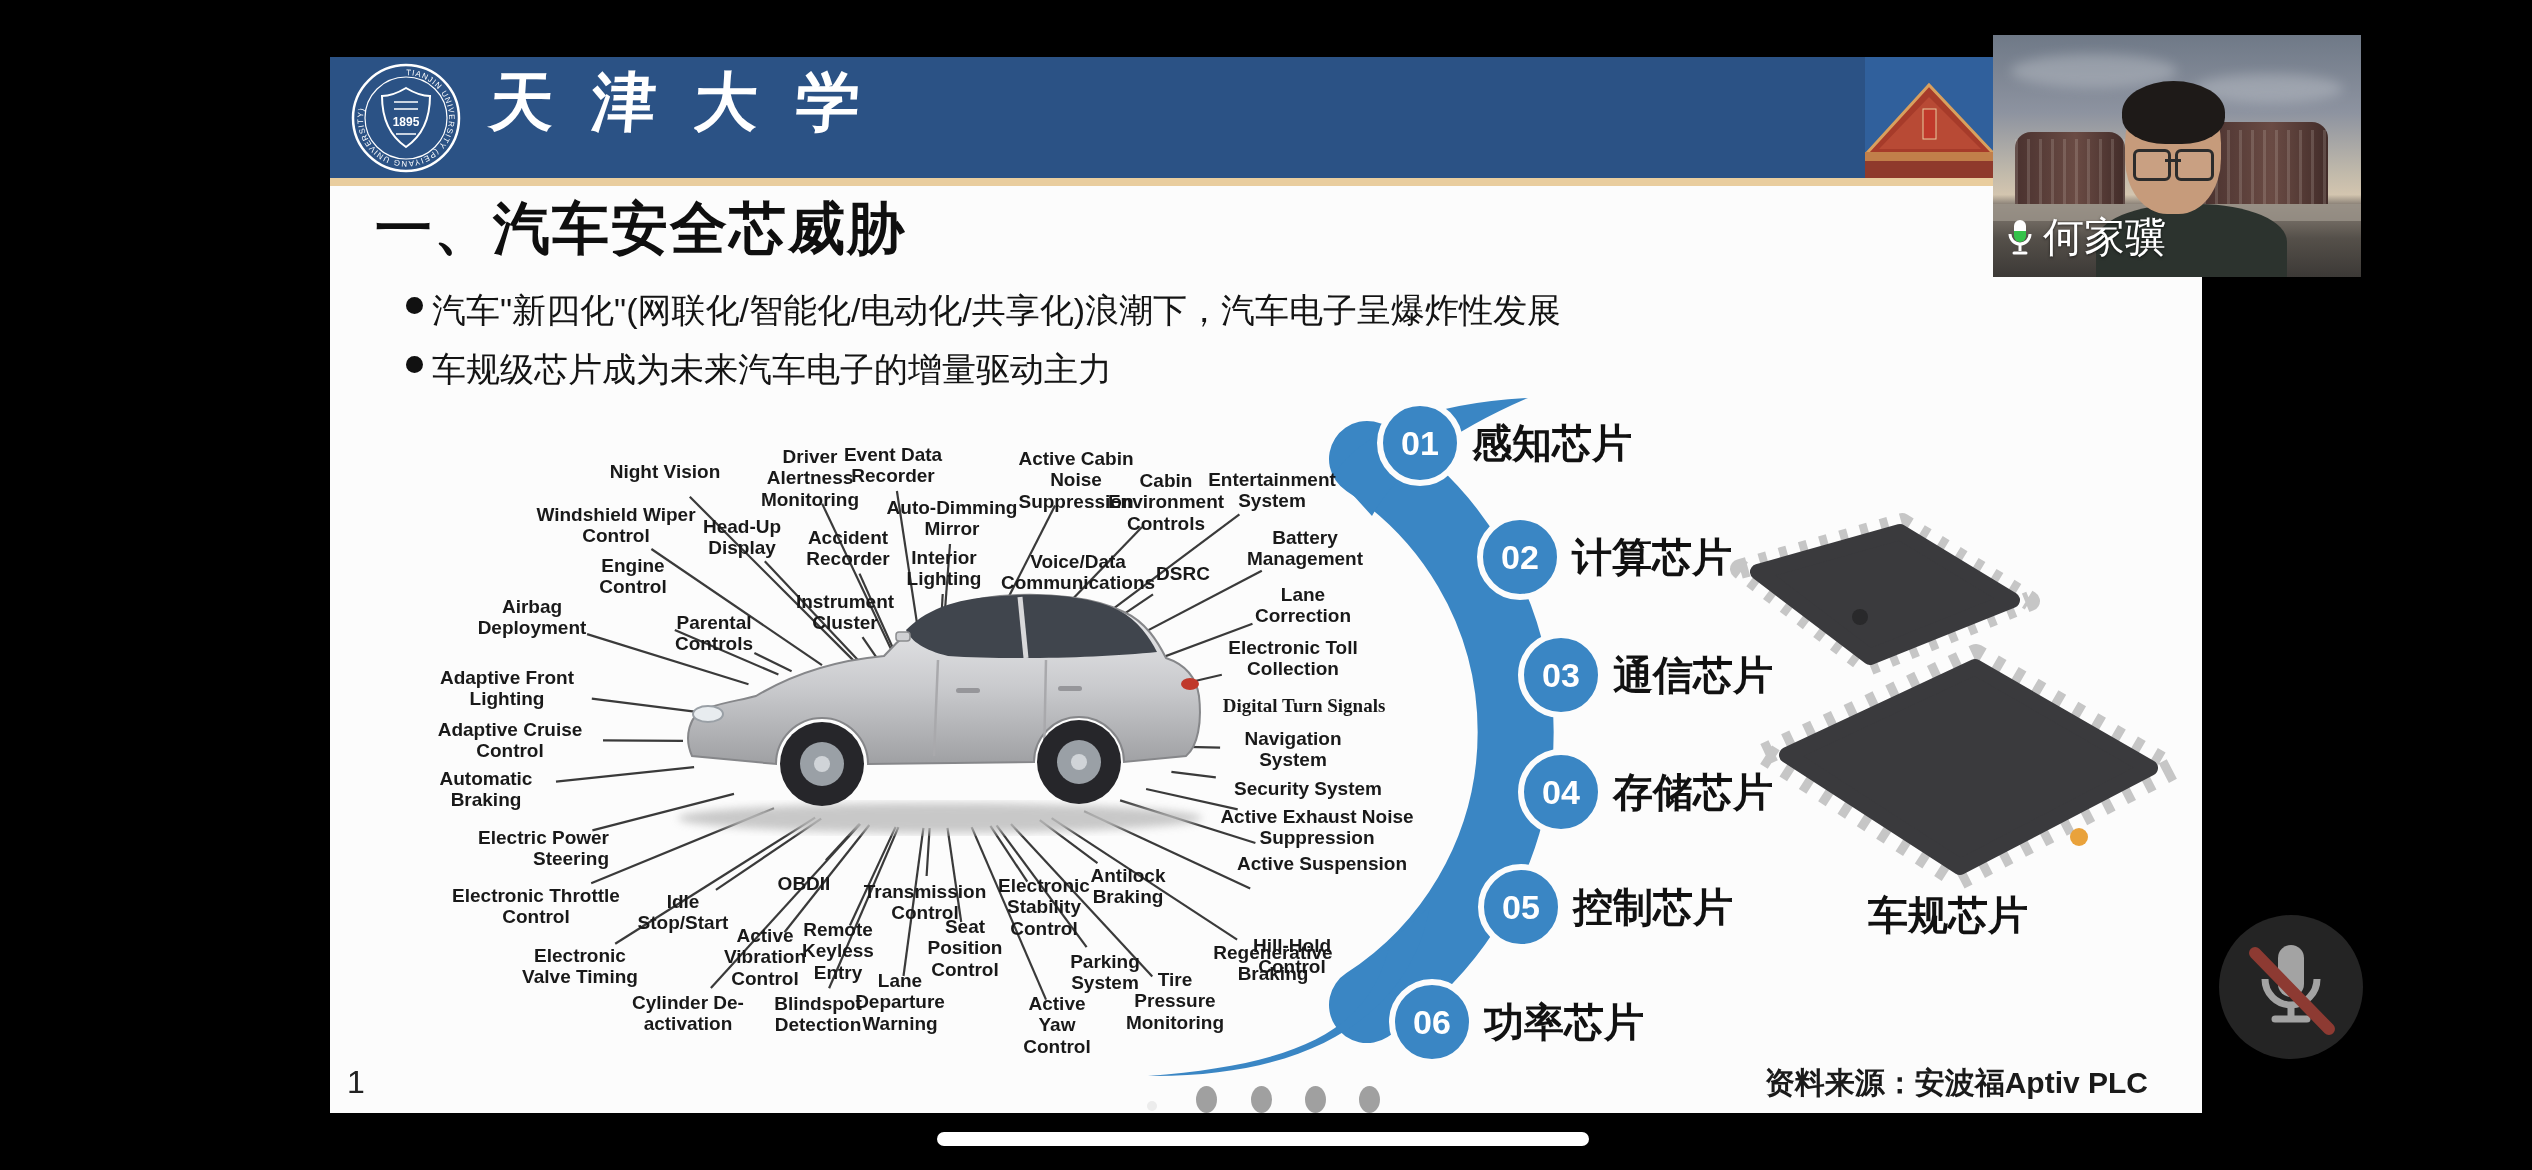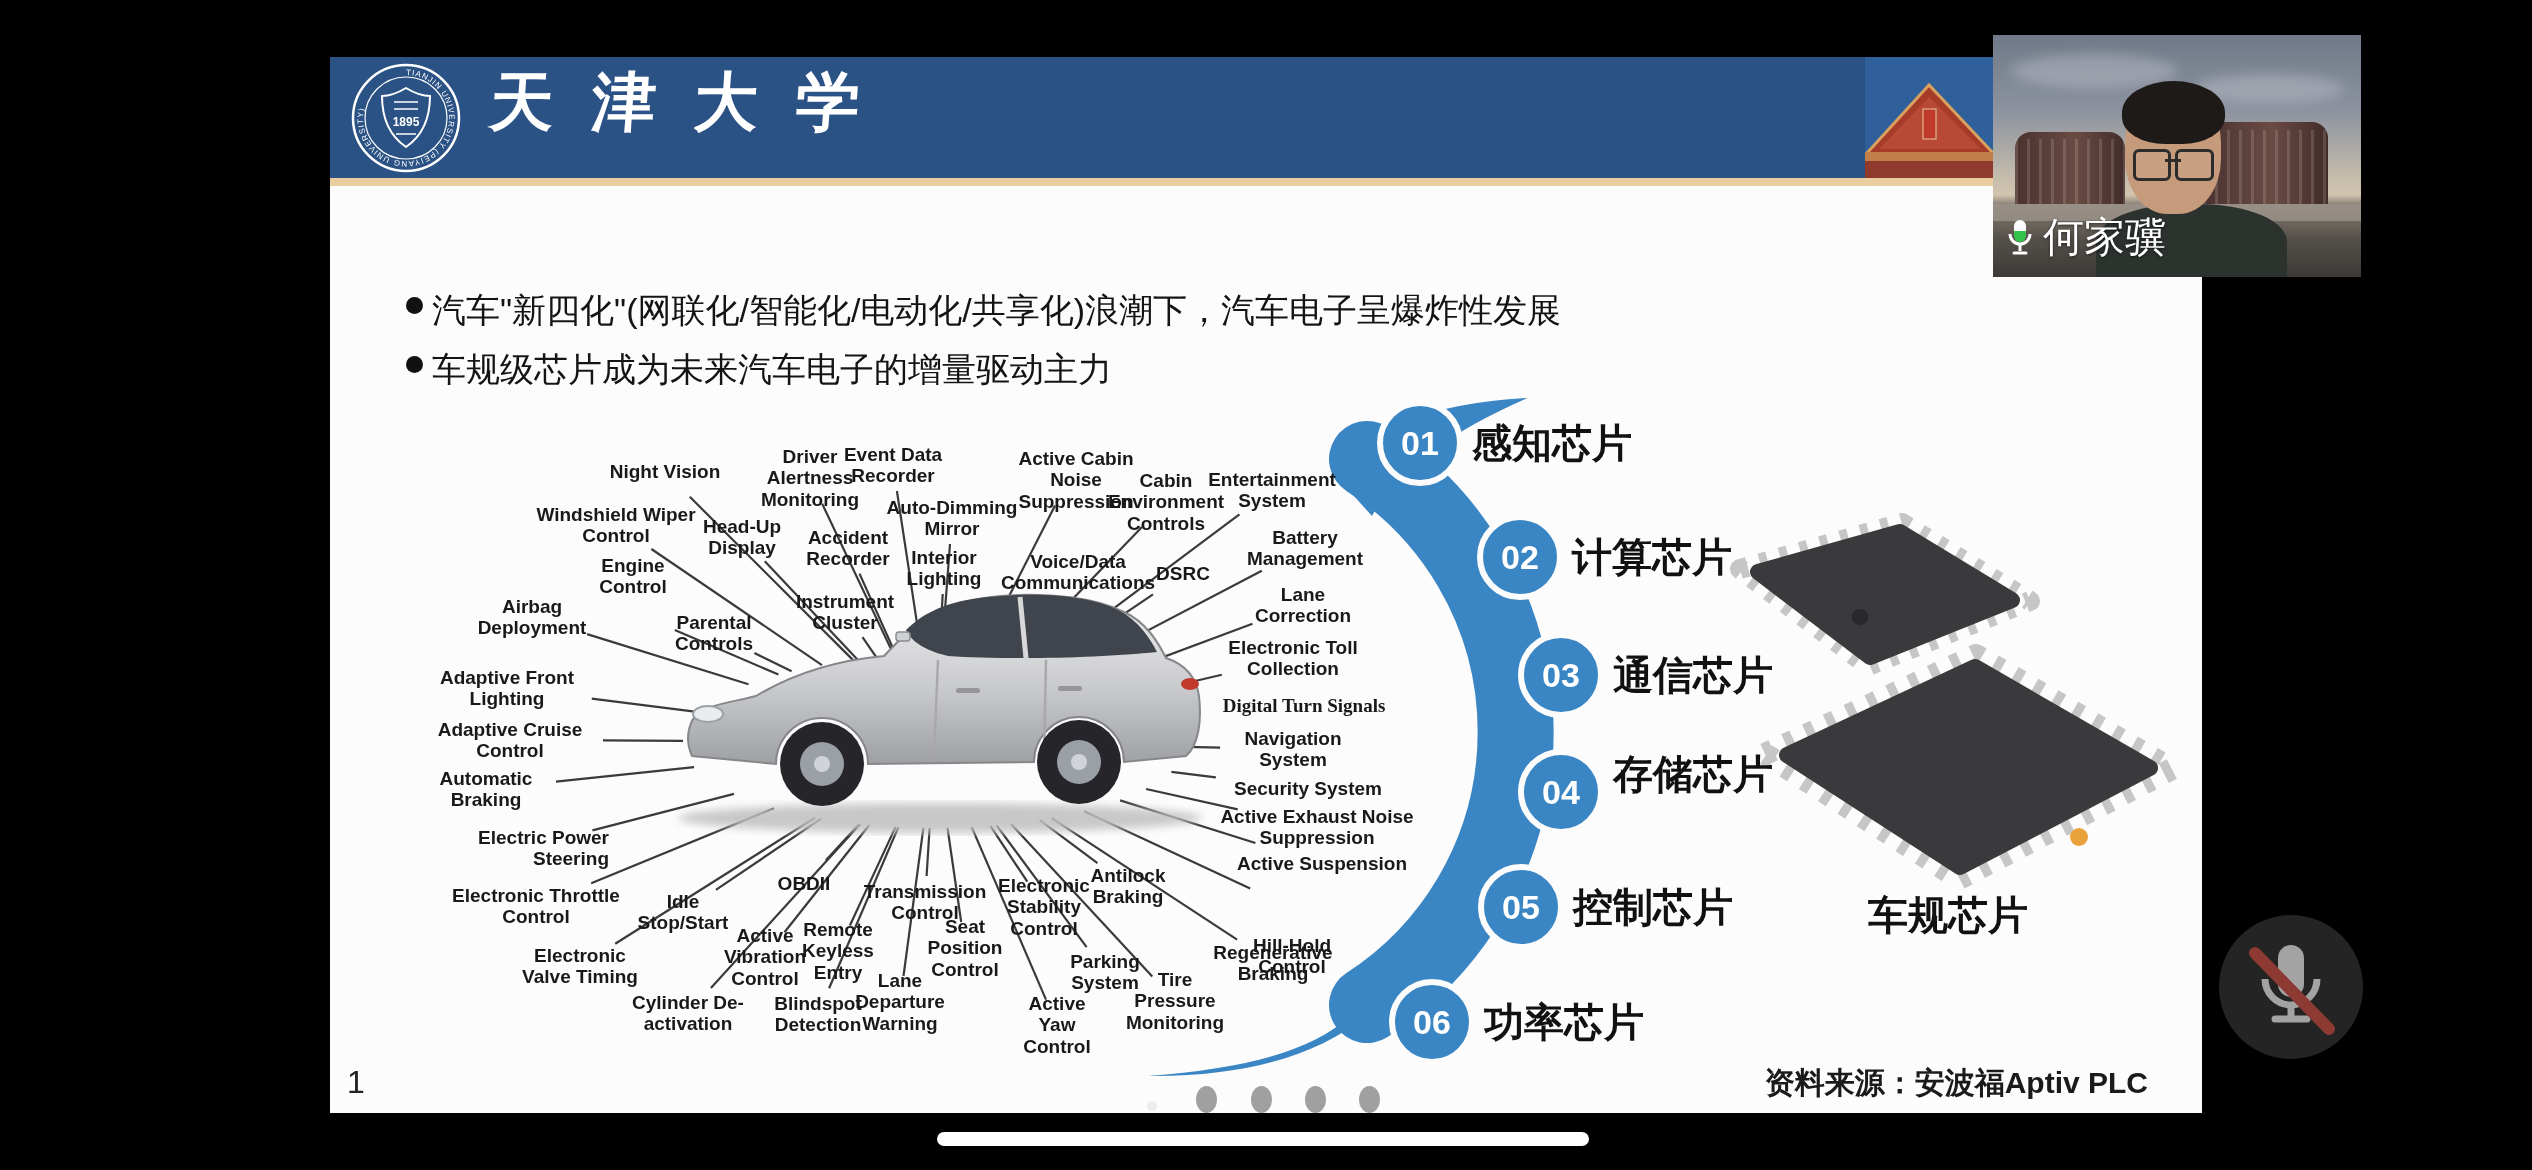--- a/index.html
+++ b/index.html
@@ -77,20 +77,21 @@
         <path d="M 2 96 L 64 28 L 128 96 Z" fill="#a63b2a"></path>
         <path d="M 14 92 L 64 40 L 116 92 Z" fill="#b84a35"></path>
         <path d="M 2 96 L 64 28 L 128 96" fill="none" stroke="#d9a05e" stroke-width="3"></path>
         <rect x="0" y="95" width="130" height="9" fill="#c17f4a"></rect>
         <rect x="0" y="104" width="130" height="17" fill="#8f3a2c"></rect>
         <rect x="58" y="52" width="13" height="30" fill="#c0392b" stroke="#e7cba0" stroke-width="1"></rect>
       </svg>
     </div>
     <div id="tan-line"></div>
 
+    <div id="slide-title">一、汽车安全芯威胁</div>
 
     <div class="bullet-dot" style="left:76px;top:240px;"></div>
     <div class="bullet-text" style="left:102px;top:231px;">汽车"新四化"(网联化/智能化/电动化/共享化)浪潮下，汽车电子呈爆炸性发展</div>
     <div class="bullet-dot" style="left:76px;top:299px;"></div>
     <div class="bullet-text" style="left:102px;top:290px;">车规级芯片成为未来汽车电子的增量驱动主力</div>
 
     <div id="chip-caption">车规芯片</div>
     <div id="source-line">资料来源：安波福Aptiv PLC</div>
     <div id="page-num">1</div>
 
@@ -255,21 +256,21 @@
       <span>02</span>
     </div>
   <div class="chip-label" style="left:1572px;top:531px;">计算芯片</div>
   <div class="chip-circle" style="left:1518px;top:632px;">
       <span>03</span>
     </div>
   <div class="chip-label" style="left:1613px;top:649px;">通信芯片</div>
   <div class="chip-circle" style="left:1518px;top:749px;">
       <span>04</span>
     </div>
-  <div class="chip-label" style="left:1613px;top:748px;">存储芯片</div>
+  <div class="chip-label" style="left:1613px;top:766px;">存储芯片</div>
   <div class="chip-circle" style="left:1478px;top:864px;">
       <span>05</span>
     </div>
   <div class="chip-label" style="left:1573px;top:881px;">控制芯片</div>
   <div class="chip-circle" style="left:1389px;top:979px;">
       <span>06</span>
     </div>
   <div class="chip-label" style="left:1484px;top:996px;">功率芯片</div>
 
   <div id="orange-dot"></div>

